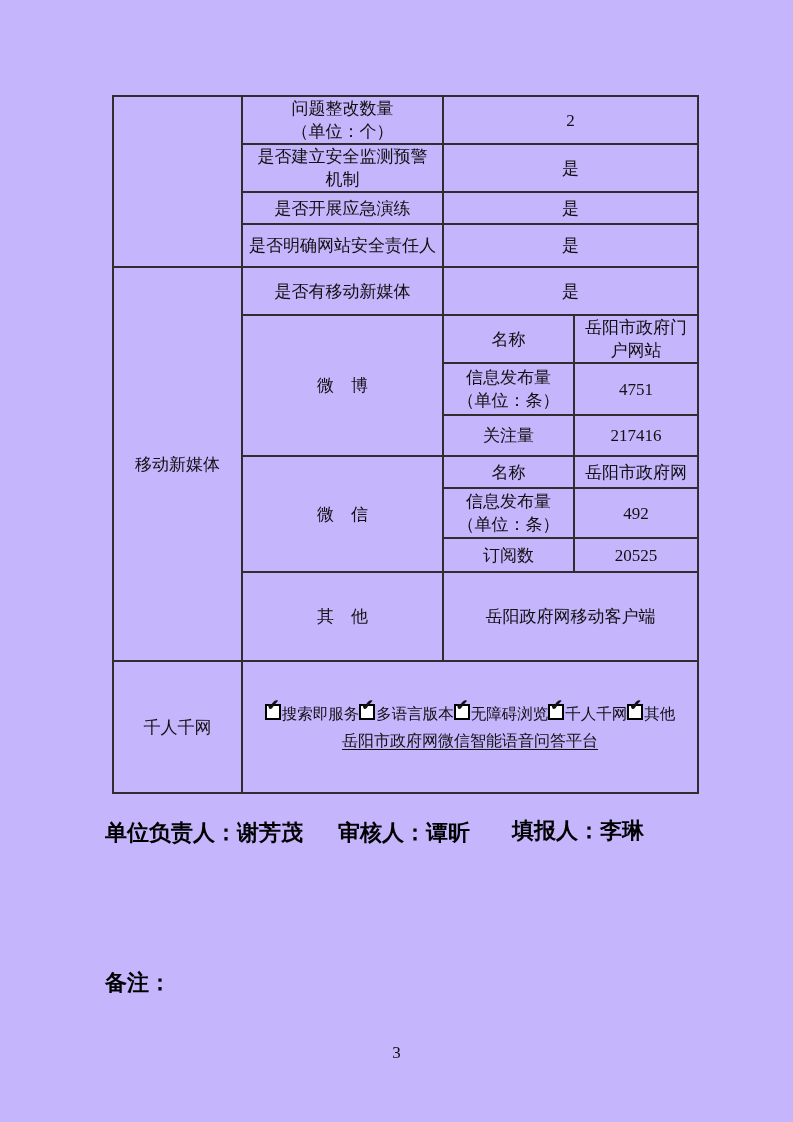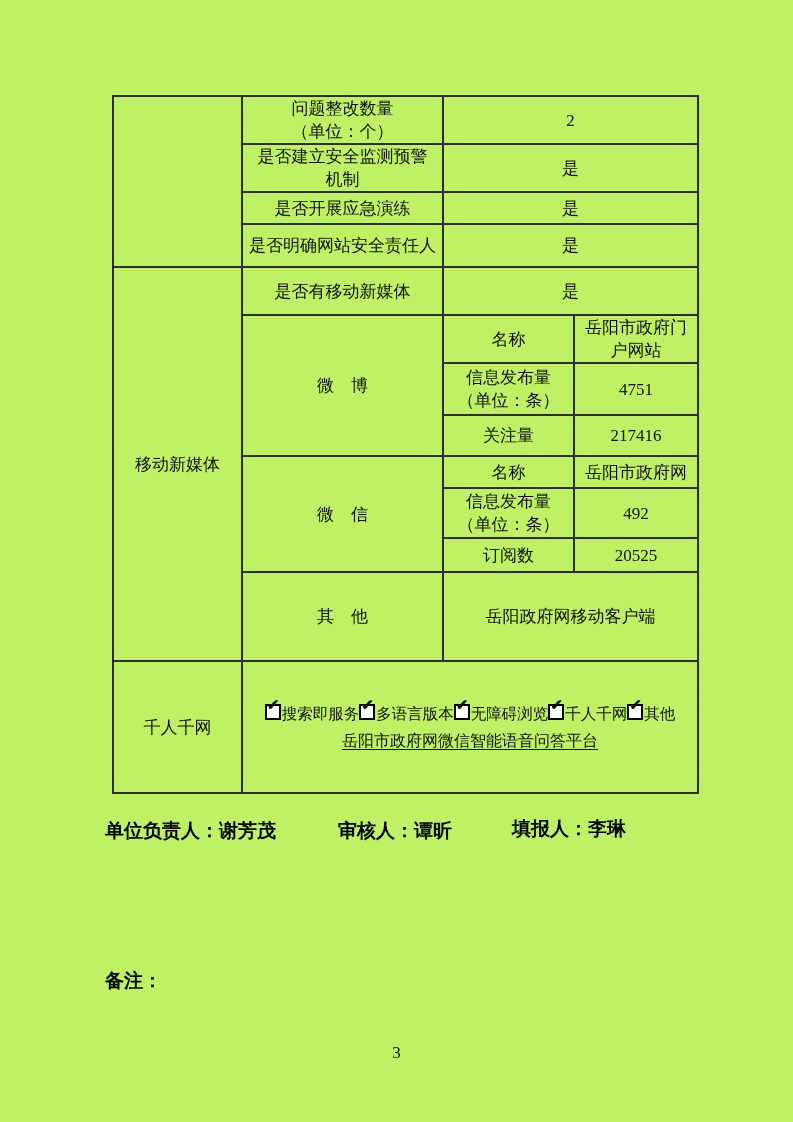--- a/index.html
+++ b/index.html
@@ -1,17 +1,17 @@
 <!DOCTYPE html>
 <html><head>
 <meta charset="utf-8">
 <style>
   html,body{margin:0;padding:0;background:#ffffff;}
   .page{
-    position:relative;width:793px;height:1122px;background:#bef264;
+    position:relative;width:793px;height:1122px;background:#c4b5fd;
     font-family:"Liberation Serif","DejaVu Serif",serif;color:#000;
     overflow:hidden;
   }
   table.report{
     position:absolute;left:112px;top:95px;width:585px;
     border-collapse:collapse;table-layout:fixed;
     font-size:17px;color:#111;
   }
   table.report td{
     border:2px solid #2e2e2e;
@@ -31,21 +31,21 @@
   .cb{
     display:inline-block;width:12px;height:12px;
     border:2.5px solid #000;position:relative;
     margin:0 1px 0 0;vertical-align:-1px;background:#fff;
   }
   .mk{
     position:absolute;left:0px;top:-8px;
     font-style:normal;font-weight:bold;font-size:15px;line-height:15px;
   }
   .f{
-    position:absolute;font-weight:bold;font-size:19px;
+    position:absolute;font-weight:bold;font-size:22px;
     white-space:nowrap;color:#000;
   }
   .f1a{left:105px;top:818px;}
   .f1b{left:338px;top:818px;}
   .f1c{left:512px;top:816px;}
   .f2a{left:105px;top:871px;}
   .f2b{left:492px;top:869px;}
   .f3a{left:105px;top:928px;margin-top:40px;}
   .pageno{
     position:absolute;left:0;right:0;top:1043px;

